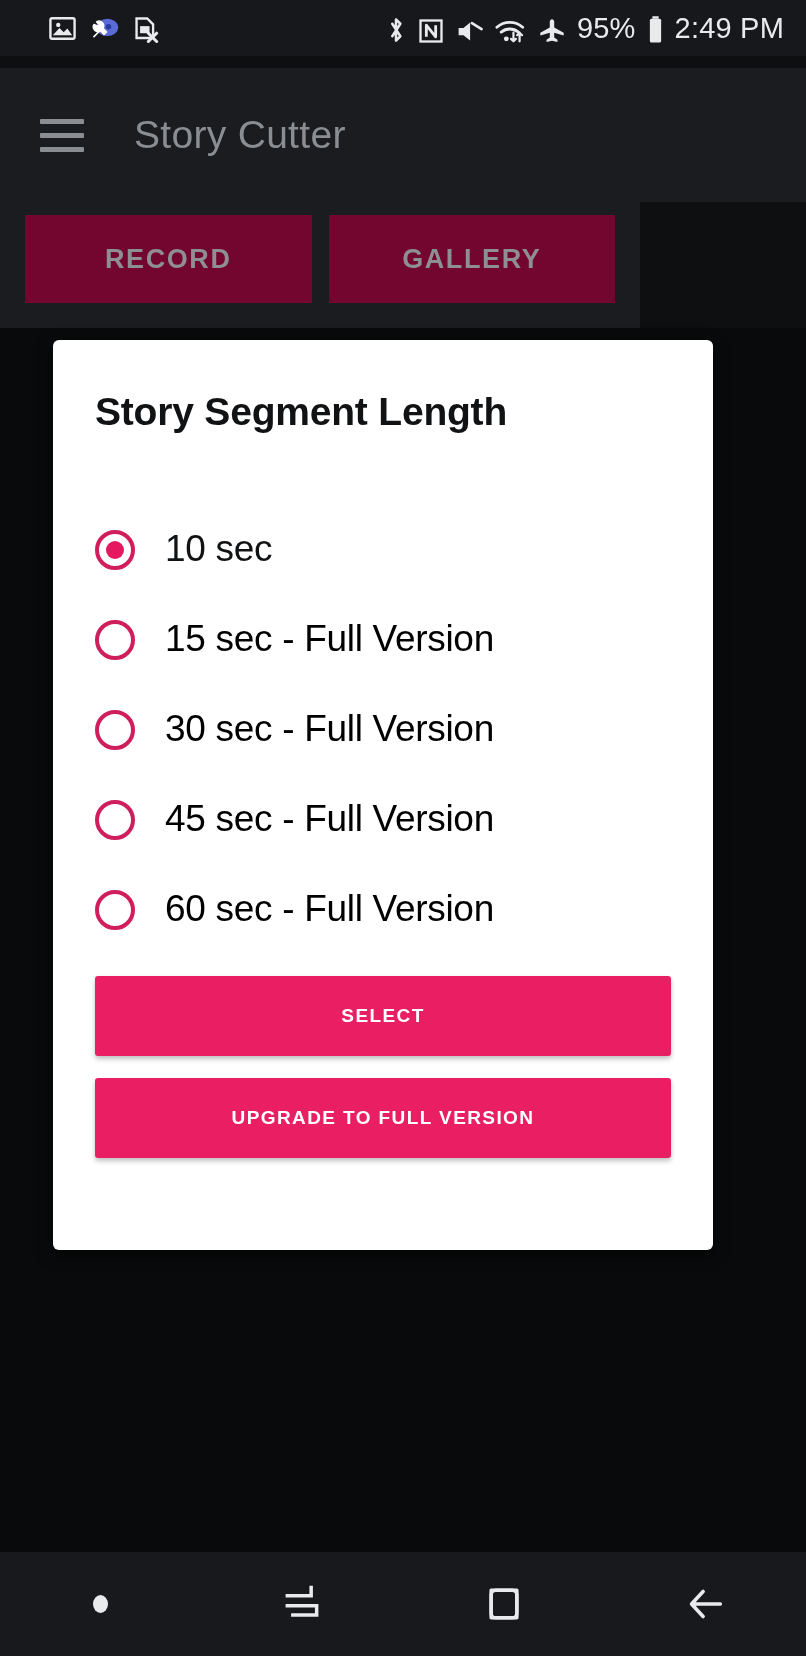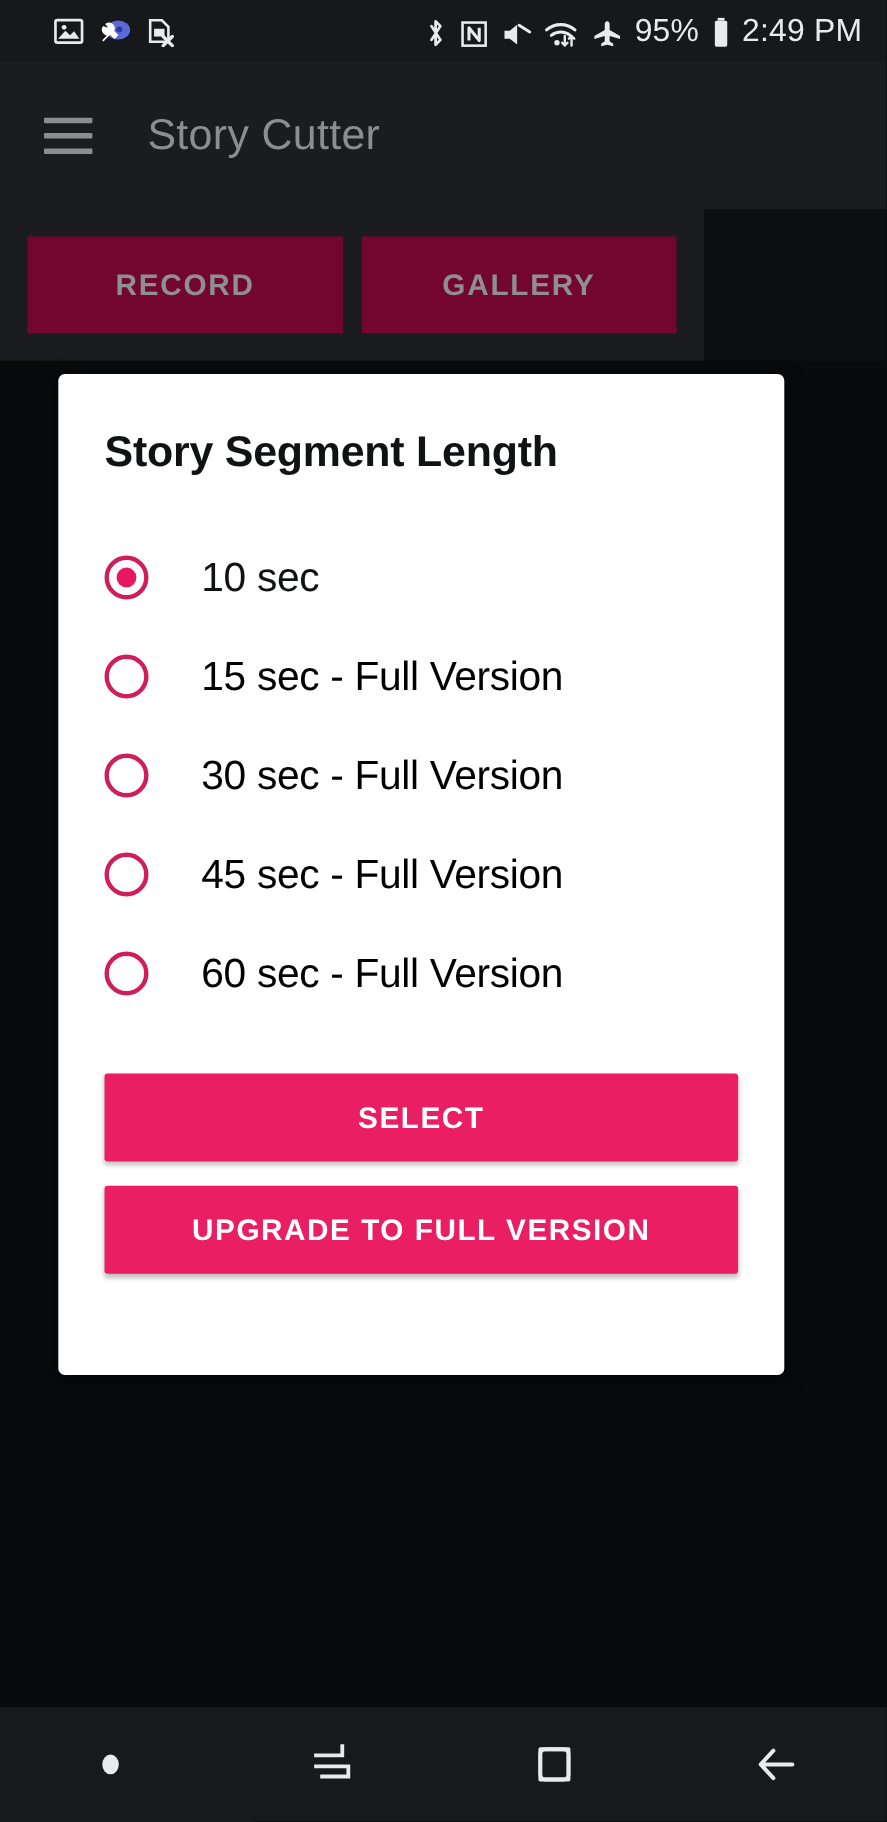--- a/index.html
+++ b/index.html
@@ -25,21 +25,21 @@
   .sb-left { display: flex; align-items: center; gap: 13px; margin-left: 48px; }
   .sb-right { display: flex; align-items: flex-end; gap: 11px; margin-left: auto; margin-right: 22px; }
   .sb-ico { display: block; }
   .sb-text {
     color: #e9eaec; font-size: 29px; letter-spacing: .2px;
     font-family: "Liberation Sans", sans-serif;
   }
 
   
   .appbar {
-    position: absolute; top: 56px; left: 0;
+    position: absolute; top: 68px; left: 0;
     width: 806px; height: 134px;
     background: #1a1c1f;
     display: flex; align-items: center;
   }
   .hamburger { margin-left: 40px; width: 44px; display: flex; flex-direction: column; gap: 9px; }
   .hamburger span { display: block; height: 5px; background: #8a8d92; border-radius: 1px; }
   .app-title {
     margin-left: 50px;
     color: #8a8d92;
     font-size: 39px;
@@ -83,23 +83,23 @@
   }
   .dlg-title {
     margin-top: 50px;
     font-size: 39px; font-weight: bold;
     color: #111214;
     letter-spacing: -.2px;
   }
 
   .options { margin-top: 46px; }
   .option {
-    display: flex; align-items: center;
+    display: flex; align-items: flex-end;
     height: 90px;
-    gap: 48px;
+    gap: 30px;
   }
   .radio {
     width: 40px; height: 40px;
     border: 4px solid #cf1e5b;
     border-radius: 50%;
     flex: none;
     position: relative;
     background: #fff;
   }
   .radio.checked::after {
@@ -118,21 +118,21 @@
   .option.selected .opt-label { color: #111214; }
 
   .dlg-actions { margin-top: 46px; }
   .action-btn {
     display: block;
     width: 100%;
     height: 80px;
     background: #e91e63;
     border: none;
     color: #ffffff;
-    font-size: 27px; font-weight: bold;
+    font-size: 19px; font-weight: bold;
     letter-spacing: 1.4px;
     font-family: "Liberation Sans", sans-serif;
     border-radius: 3px;
     box-shadow: 0 3px 5px rgba(0,0,0,.25);
     margin-bottom: 22px;
     cursor: pointer;
   }
 
   
   .navbar {

